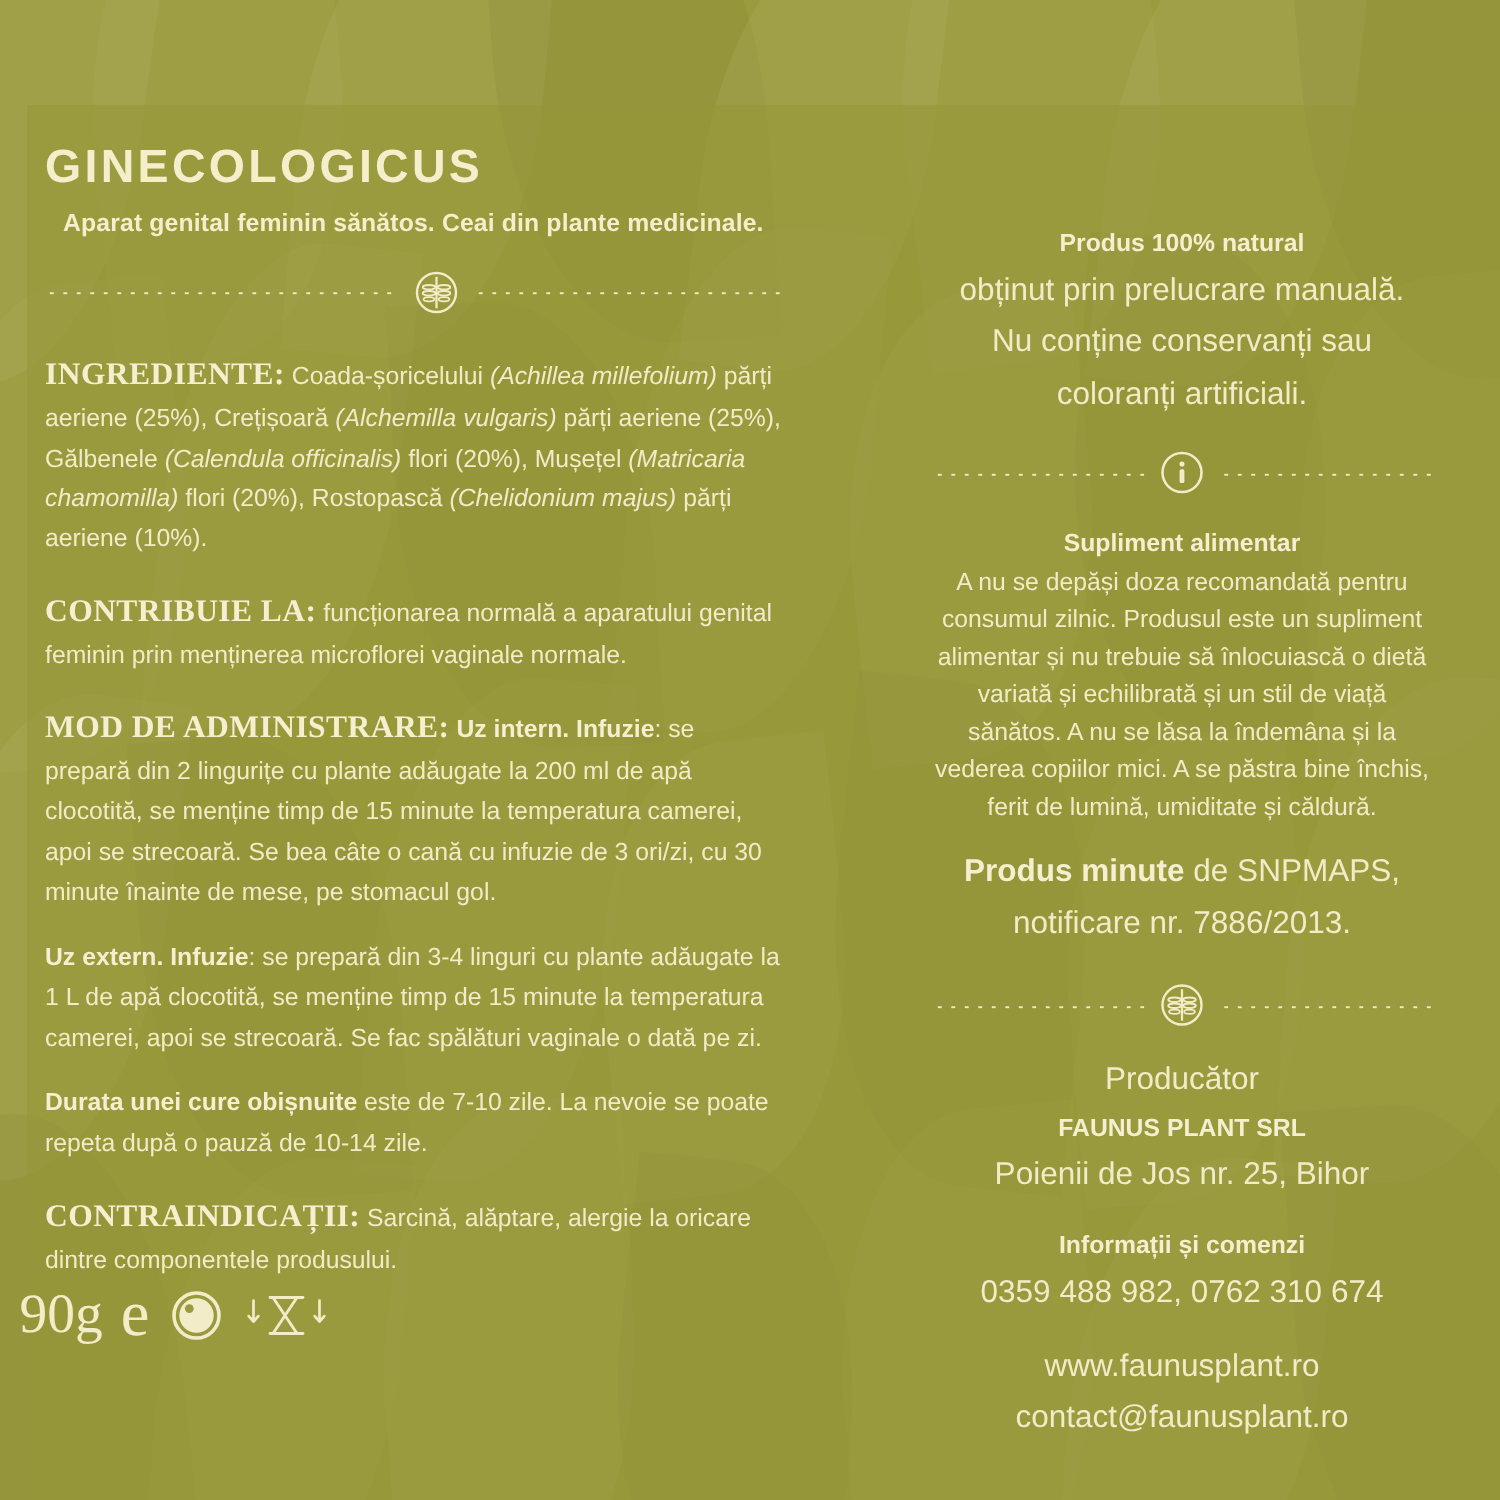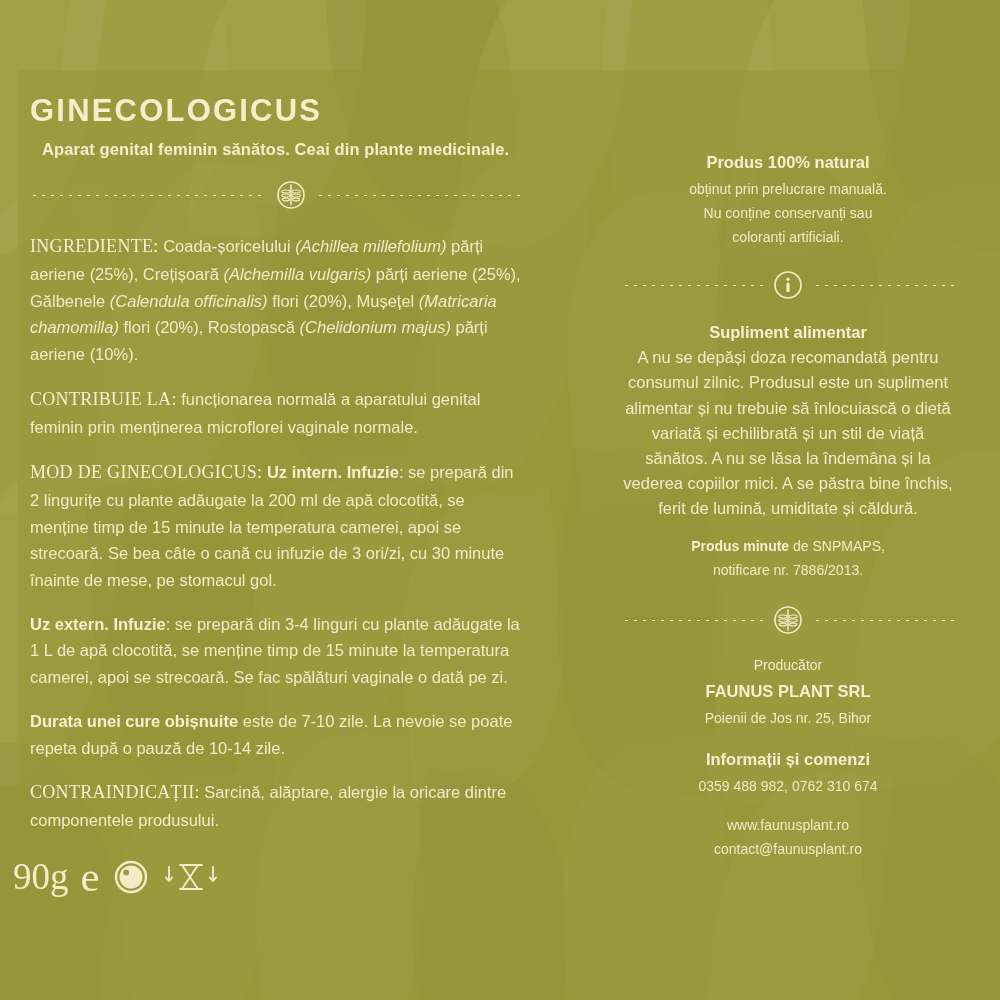--- a/index.html
+++ b/index.html
@@ -55,28 +55,28 @@
   .dots.short{flex:0 0 auto;}
   .emblem{flex:0 0 auto;margin:0 10px;}
   .emblem svg{display:block;}
 
   .para{
     color:#f1ebc8;font-size:16.5px;line-height:1.62;margin:0 0 17px 0;
   }
   .para:last-child{margin-bottom:0;}
   .h-serif{
     font-family:"Liberation Serif", serif;
-    font-weight:400;letter-spacing:.3px;font-size:18px;
+    font-weight:700;letter-spacing:.3px;font-size:21px;
     color:#f5efd0;
   }
   .b{font-weight:700;color:#f5efd0;}
   .i{font-style:italic;}
 
   
-  .r-block{color:#f1ebc8;font-size:14px;line-height:1.45;margin:0 0 4px 0;}
+  .r-block{color:#f1ebc8;font-size:21px;line-height:1.45;margin:0 0 4px 0;}
   .r-block .b{font-weight:700;}
   .r-gap{height:15px;}
   .r-para{color:#f1ebc8;font-size:16.5px;line-height:1.52;margin:0;}
   .r-head{font-weight:700;color:#f5efd0;font-size:16.5px;line-height:1.5;}
 
   
   .iconrow{
     position:absolute;left:13px;top:855px;
     display:flex;align-items:center;gap:14px;color:#f2ecc9;
   }
@@ -159,21 +159,21 @@
 
       <p class="para">
         <span class="h-serif">INGREDIENTE:</span><span> Coada-șoricelului </span><span class="i">(Achillea millefolium)</span><span> părți aeriene (25%), Crețișoară </span><span class="i">(Alchemilla vulgaris)</span><span> părți aeriene (25%), Gălbenele </span><span class="i">(Calendula officinalis)</span><span> flori (20%), Mușețel </span><span class="i">(Matricaria chamomilla)</span><span> flori (20%), Rostopască </span><span class="i">(Chelidonium majus)</span><span> părți aeriene (10%).</span>
       </p>
 
       <p class="para">
         <span class="h-serif">CONTRIBUIE LA:</span><span> funcționarea normală a aparatului genital feminin prin menținerea microflorei vaginale normale.</span>
       </p>
 
       <p class="para">
-        <span class="h-serif">MOD DE GINECOLOGICUS:</span><span class="b"> Uz intern. Infuzie</span><span>: se prepară din 2 lingurițe cu plante adăugate la 200 ml de apă clocotită, se menține timp de 15 minute la temperatura camerei, apoi se strecoară. Se bea câte o cană cu infuzie de 3 ori/zi, cu 30 minute înainte de mese, pe stomacul gol.</span>
+        <span class="h-serif">MOD DE ADMINISTRARE:</span><span class="b"> Uz intern. Infuzie</span><span>: se prepară din 2 lingurițe cu plante adăugate la 200 ml de apă clocotită, se menține timp de 15 minute la temperatura camerei, apoi se strecoară. Se bea câte o cană cu infuzie de 3 ori/zi, cu 30 minute înainte de mese, pe stomacul gol.</span>
       </p>
 
       <p class="para">
         <span class="b">Uz extern. Infuzie</span><span>: se prepară din 3-4 linguri cu plante adăugate la 1 L de apă clocotită, se menține timp de 15 minute la temperatura camerei, apoi se strecoară. Se fac spălături vaginale o dată pe zi.</span>
       </p>
 
       <p class="para">
         <span class="b">Durata unei cure obișnuite</span><span> este de 7-10 zile. La nevoie se poate repeta după o pauză de 10-14 zile.</span>
       </p>
 

